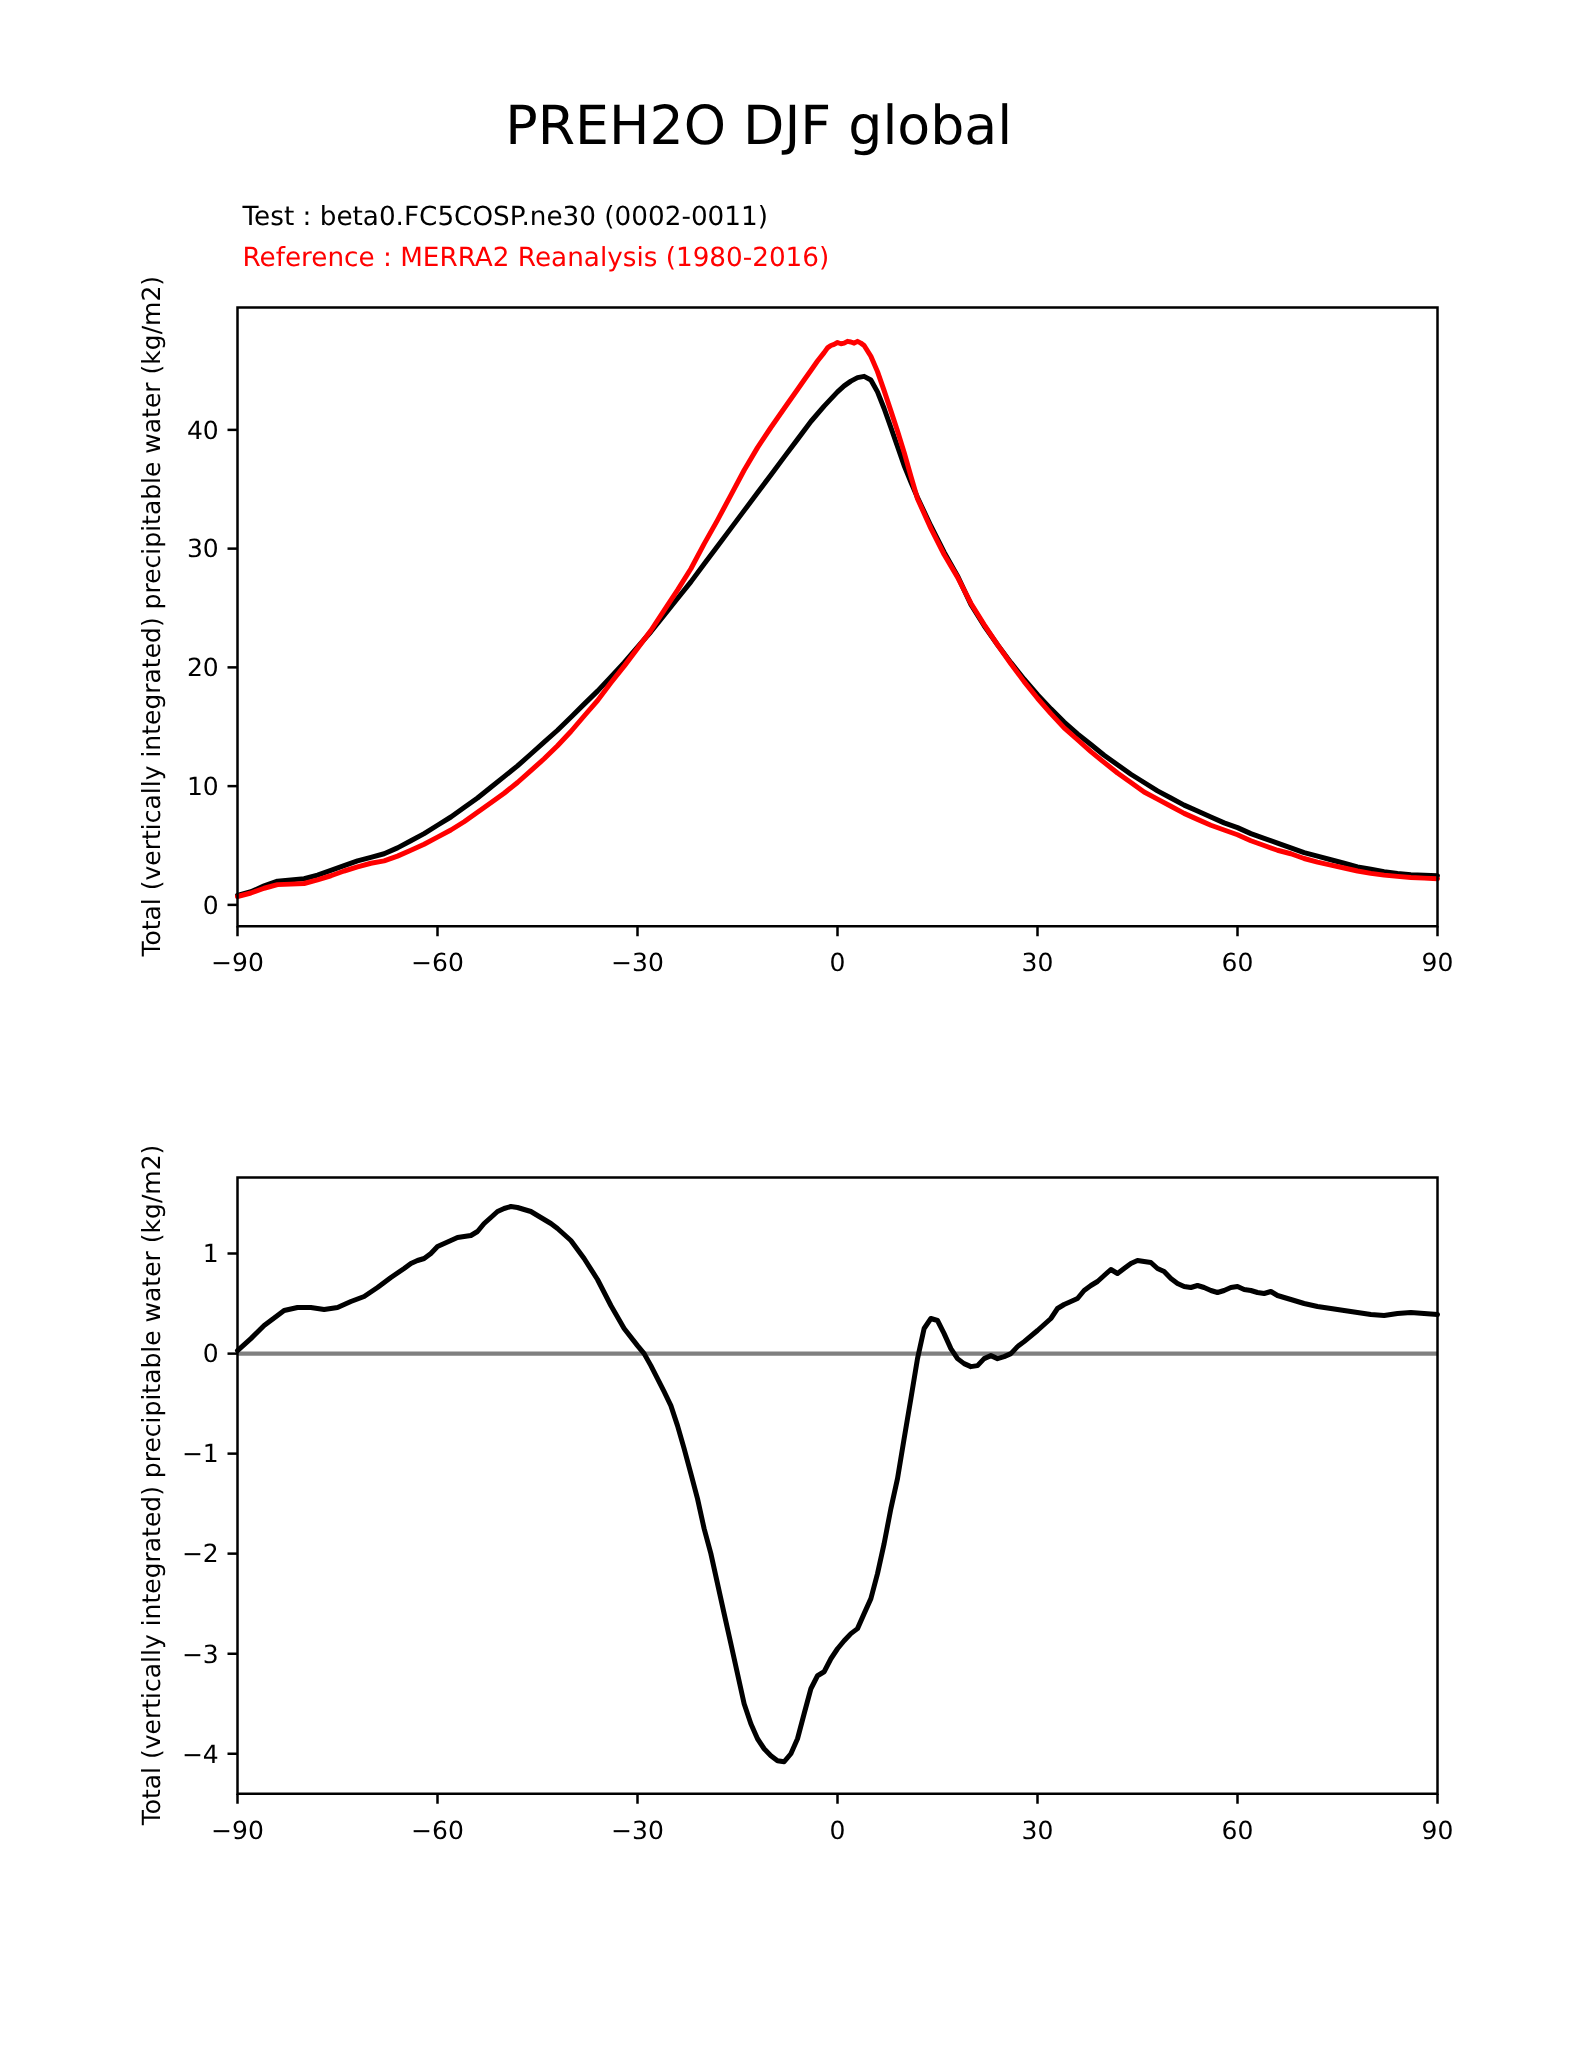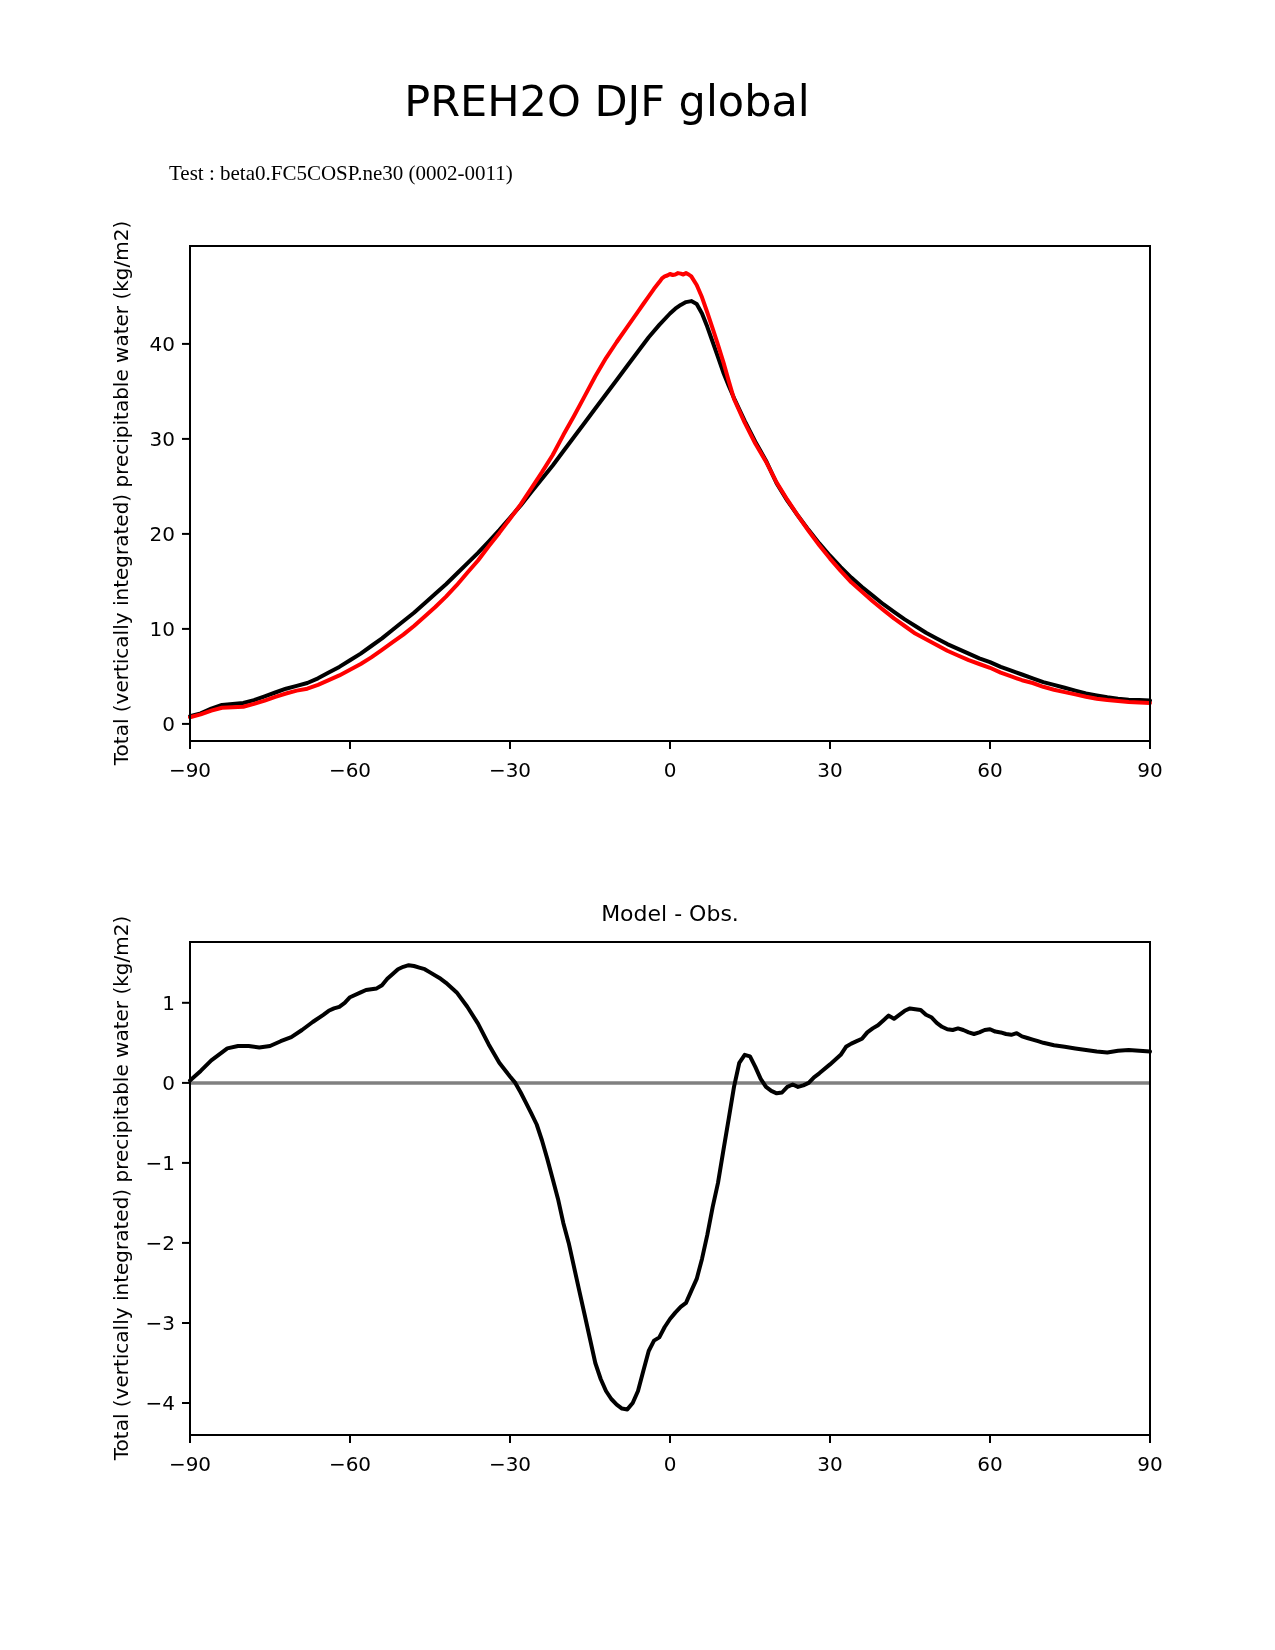--- a/index.html
+++ b/index.html
@@ -5,21 +5,21 @@
   html,body { margin:0; padding:0; background:#ffffff; }
   .figure {
     position:relative; width:1275px; height:1650px; background:#ffffff;
     font-family:"DejaVu Sans","Liberation Sans",sans-serif; color:#000;
     overflow:hidden;
   }
   .fig-title {
     position:absolute; top:76px; left:0; width:1214px; text-align:center;
     font-size:43px; font-weight:400;
   }
-  .legend-line { position:absolute; left:169px; font-size:21px; white-space:nowrap;font-family:Liberation Serif, serif; }
+  .legend-line { position:absolute; left:194px; font-size:21px; white-space:nowrap; }
   .legend-test { top:161px; }
   .legend-ref  { top:194px; }
   .ylabel {
     position:absolute; white-space:nowrap; font-size:20px;
     transform:translate(-50%,-50%) rotate(-90deg);
   }
   .ylabel-top    { left:121px; top:493px; }
   .ylabel-bottom { left:121px; top:1188px; }
   .subplot-title {
     position:absolute; left:190px; width:960px; top:901px; text-align:center;
@@ -28,24 +28,24 @@
   svg.plots { position:absolute; left:0; top:0; }
   svg.plots text { font-family:"DejaVu Sans","Liberation Sans",sans-serif; font-size:20px; fill:#000; }
 </style>
 </head>
 <body>
 
 <div class="figure">
   <div class="fig-title">PREH2O DJF global</div>
 
   <div class="legend-line legend-test" style="color: rgb(0, 0, 0);">Test : beta0.FC5COSP.ne30 (0002-0011)</div>
+  <div class="legend-line legend-ref" style="color: rgb(255, 0, 0);">Reference : MERRA2 Reanalysis (1980-2016)</div>
 
   <div class="ylabel ylabel-top">Total (vertically integrated) precipitable water (kg/m2)</div>
 
-  <div class="subplot-title">Model - Obs.</div>
   <div class="ylabel ylabel-bottom">Total (vertically integrated) precipitable water (kg/m2)</div>
 
   <svg class="plots" id="plots" width="1275" height="1650" viewBox="0 0 1275 1650">
       <polyline points="190.0,716.3 200.7,713.4 211.3,708.7 222.0,704.9 232.7,703.9 243.3,703.0 254.0,700.1 264.7,696.3 275.3,692.5 286.0,688.7 296.7,685.9 307.3,683.0 318.0,678.3 328.7,672.6 339.3,666.9 350.0,660.2 360.7,653.6 371.3,646.0 382.0,638.4 392.7,629.8 403.3,621.3 414.0,612.7 424.7,603.2 435.3,593.7 446.0,584.2 456.7,573.8 467.3,563.3 478.0,552.9 488.7,541.5 499.3,530.1 510.0,517.7 520.7,505.4 531.3,492.1 542.0,478.8 552.7,465.5 563.3,451.2 574.0,437.0 584.7,422.7 595.3,408.5 606.0,394.2 616.7,380.0 627.3,365.7 638.0,351.5 648.7,337.2 659.3,324.9 670.0,313.5 675.3,308.7 680.7,304.9 686.0,302.1 691.3,301.1 696.7,304.0 702.0,313.5 707.3,326.8 712.7,342.0 718.0,357.2 723.3,372.4 728.7,385.7 734.0,398.0 744.7,420.8 755.3,441.7 766.0,460.7 776.7,483.5 787.3,500.6 798.0,515.8 808.7,530.1 819.3,543.4 830.0,555.7 840.7,567.1 851.3,577.6 862.0,587.1 872.7,595.6 883.3,604.2 894.0,611.8 904.7,619.4 915.3,626.0 926.0,632.7 936.7,638.4 947.3,644.1 958.0,648.8 968.7,653.6 979.3,658.3 990.0,662.1 1000.7,666.9 1011.3,670.7 1022.0,674.5 1032.7,678.3 1043.3,682.1 1054.0,684.9 1064.7,687.8 1075.3,690.6 1086.0,693.5 1096.7,695.4 1107.3,697.3 1118.0,698.7 1128.7,699.7 1139.3,700.1 1150.0,700.6" fill="none" stroke="#000000" stroke-width="4" stroke-linejoin="round" stroke-linecap="round"></polyline>
       <polyline points="190.0,717.2 200.7,714.4 211.3,710.6 222.0,707.7 232.7,707.3 243.3,706.8 254.0,703.9 264.7,700.6 275.3,696.8 286.0,693.5 296.7,690.6 307.3,688.7 318.0,684.9 328.7,680.2 339.3,675.4 350.0,669.7 360.7,664.0 371.3,657.4 382.0,649.8 392.7,642.2 403.3,634.6 414.0,626.0 424.7,616.5 435.3,607.0 446.0,596.6 456.7,585.2 467.3,572.8 478.0,560.5 488.7,546.2 499.3,532.9 510.0,518.7 520.7,504.4 531.3,488.3 542.0,472.1 552.7,455.0 563.3,435.1 574.0,416.1 584.7,396.1 595.3,376.2 606.0,358.1 616.7,342.0 627.3,326.8 638.0,311.6 643.3,304.0 648.7,296.4 654.0,288.8 659.3,282.1 662.0,278.3 664.7,276.4 667.3,275.5 670.0,274.0 672.7,275.0 675.3,274.5 678.0,273.1 680.7,273.6 683.3,274.5 686.0,273.1 688.7,274.5 691.3,276.4 696.7,285.0 702.0,297.3 707.3,312.5 712.7,328.7 718.0,344.8 723.3,361.9 728.7,380.9 734.0,399.0 744.7,422.7 755.3,443.6 766.0,461.7 776.7,482.6 787.3,499.7 798.0,515.8 808.7,531.0 819.3,545.3 830.0,558.6 840.7,570.9 851.3,582.3 862.0,591.8 872.7,601.3 883.3,609.9 894.0,618.4 904.7,626.0 915.3,633.6 926.0,639.3 936.7,645.0 947.3,650.7 958.0,655.5 968.7,660.2 979.3,664.0 990.0,667.8 1000.7,672.6 1011.3,676.4 1022.0,680.2 1032.7,683.0 1043.3,686.8 1054.0,689.7 1064.7,692.1 1075.3,694.4 1086.0,696.8 1096.7,698.7 1107.3,700.1 1118.0,701.1 1128.7,702.0 1139.3,702.5 1150.0,703.0" fill="none" stroke="#ff0000" stroke-width="4" stroke-linejoin="round" stroke-linecap="round"></polyline>
       <rect x="190" y="246" width="960" height="495" fill="none" stroke="#000000" stroke-width="2"></rect>
       <line x1="190.0" y1="741" x2="190.0" y2="749" stroke="#000000" stroke-width="2"></line>
       <text x="190.0" y="777" text-anchor="middle">−90</text>
       <line x1="350.0" y1="741" x2="350.0" y2="749" stroke="#000000" stroke-width="2"></line>
       <text x="350.0" y="777" text-anchor="middle">−60</text>

